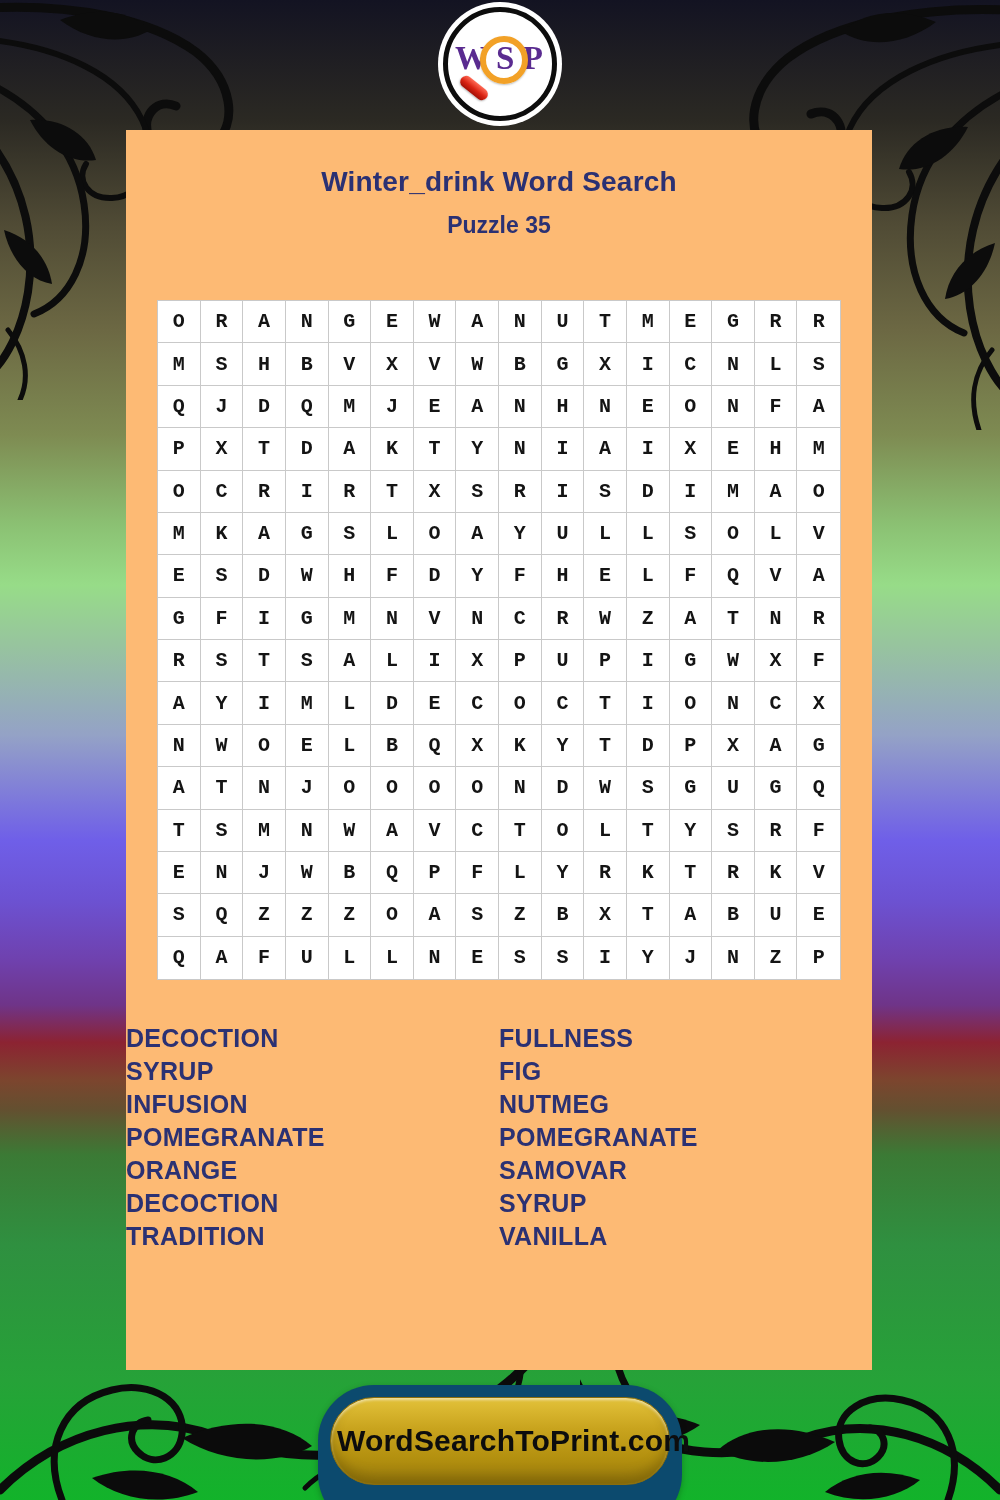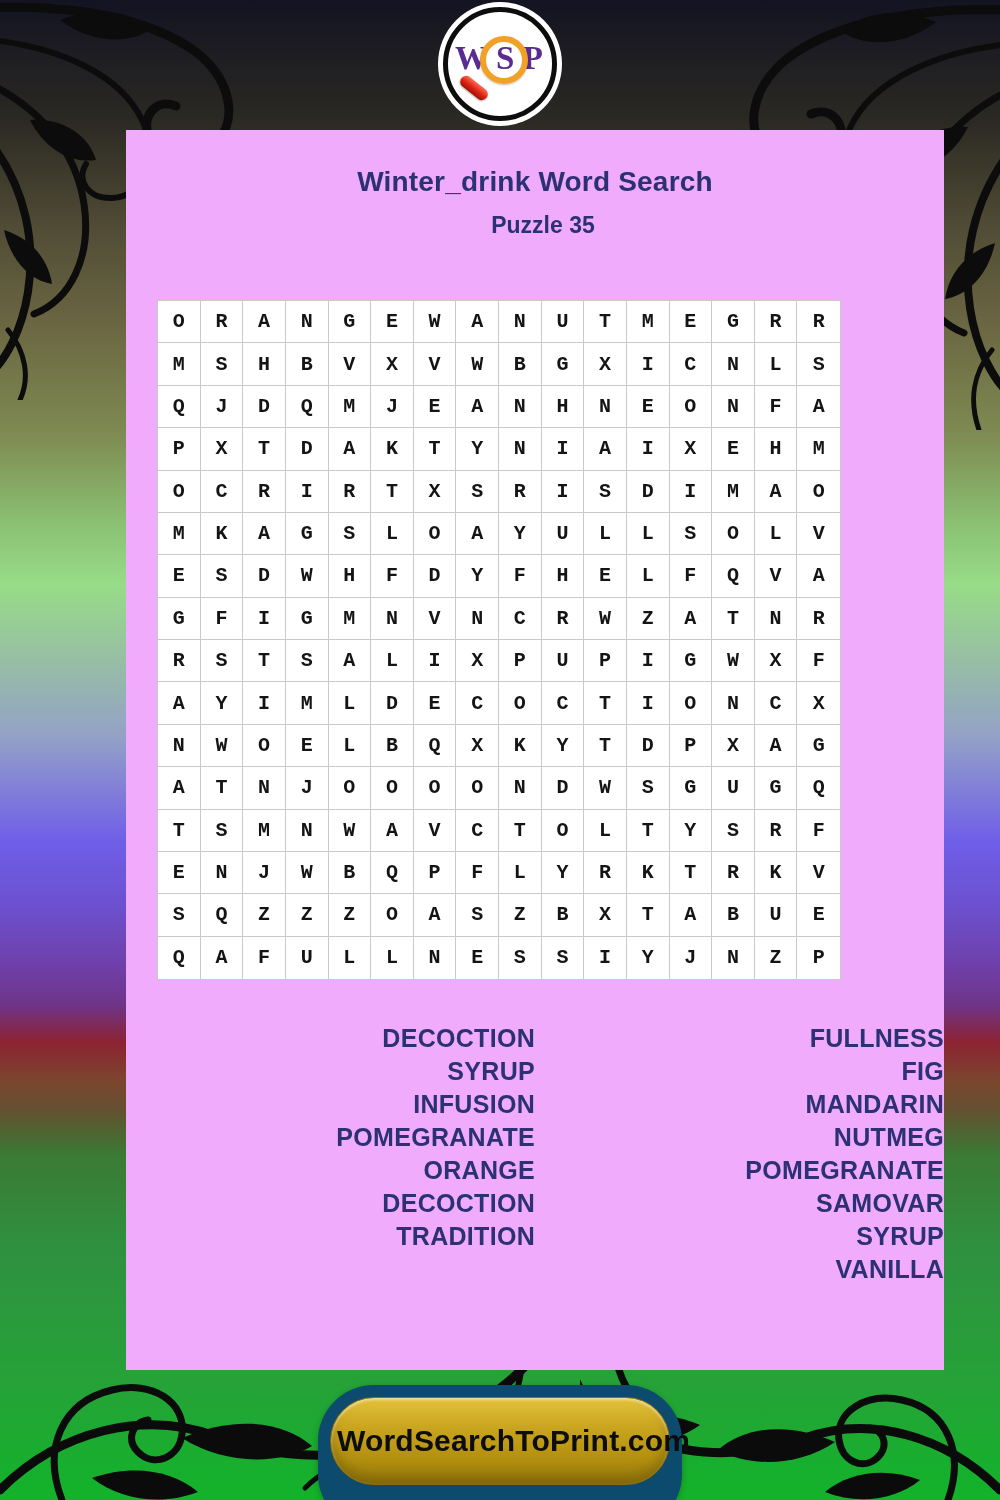--- a/index.html
+++ b/index.html
@@ -32,42 +32,42 @@
   .logo .ls{left:48px;}
   .logo .lp{right:9px;}
   .mag-ring{position:absolute;left:32px;top:24px;width:36px;height:36px;
         border:6px solid #f2a127;border-radius:50%;
         box-shadow:0 1px 2px rgba(0,0,0,.25), inset 0 1px 2px rgba(255,255,255,.6);}
   .mag-handle{position:absolute;left:10px;top:70px;width:32px;height:12px;
         background:linear-gradient(180deg,#ff6a55 0%,#d92313 55%,#a31006 100%);
         border-radius:7px;transform:rotate(38deg);box-shadow:0 1px 2px rgba(0,0,0,.3);}
 
   
-  .card{position:absolute;left:126px;top:130px;width:818px;height:1240px;
-        background:#f0abfc;}
+  .card{position:absolute;left:126px;top:130px;width:746px;height:1240px;
+        background:#fdba74;}
   .title{position:absolute;left:0;top:36px;width:100%;text-align:center;
         font-size:28px;font-weight:bold;color:#2b3173;letter-spacing:.2px;}
-  .subtitle{position:absolute;left:8px;top:82px;width:100%;text-align:center;
+  .subtitle{position:absolute;left:0;top:82px;width:100%;text-align:center;
         font-size:23px;font-weight:bold;color:#2b3173;}
 
   
   .ws-grid{position:absolute;left:31px;top:170px;width:684px;height:680px;
         display:grid;grid-template-columns:repeat(16,1fr);
         grid-auto-rows:1fr;border:1px solid #c9c9c9;background:#fff;
         box-sizing:border-box;}
   .cell{border-right:1px solid #c9c9c9;border-bottom:1px solid #c9c9c9;
         display:flex;align-items:center;justify-content:center;
         font-family:"Liberation Mono", monospace;font-weight:bold;
         font-size:20px;color:#141414;box-sizing:border-box;}
   .cell:nth-child(16n){border-right:none;}
   .cell:nth-last-child(-n+16){border-bottom:none;}
 
   
   .words{position:absolute;left:0;top:892px;width:100%;display:flex;}
-  .word-col{width:50%;list-style:none;margin:0;padding:0;text-align:right;}
+  .word-col{width:50%;list-style:none;margin:0;padding:0;text-align:left;}
   .word-col li{font-size:25px;font-weight:bold;color:#2b3173;
         line-height:33px;letter-spacing:.3px;}
 
   
   .btn-halo{position:absolute;left:318px;top:1385px;width:364px;height:145px;
         background:#0c4a6e;border-radius:56px;
         box-shadow:0 2px 6px rgba(0,0,0,.25);}
   .site-btn{position:absolute;left:12px;top:12px;width:340px;height:88px;
         border-radius:44px;border:1px solid #8a6d0c;cursor:pointer;
         background:linear-gradient(180deg,#e3c23a 0%,#c9a41e 35%,#b3900f 70%,#9a7c0e 100%);
@@ -415,21 +415,20 @@
         <li>SYRUP</li>
         <li>INFUSION</li>
         <li>POMEGRANATE</li>
         <li>ORANGE</li>
         <li>DECOCTION</li>
         <li>TRADITION</li>
       </ul>
     <ul class="word-col">
         <li>FULLNESS</li>
         <li>FIG</li>
-        <li>MANDARIN</li>
         <li>NUTMEG</li>
         <li>POMEGRANATE</li>
         <li>SAMOVAR</li>
         <li>SYRUP</li>
         <li>VANILLA</li>
       </ul>
   </div>
 </div>
 
 <div class="btn-halo">

